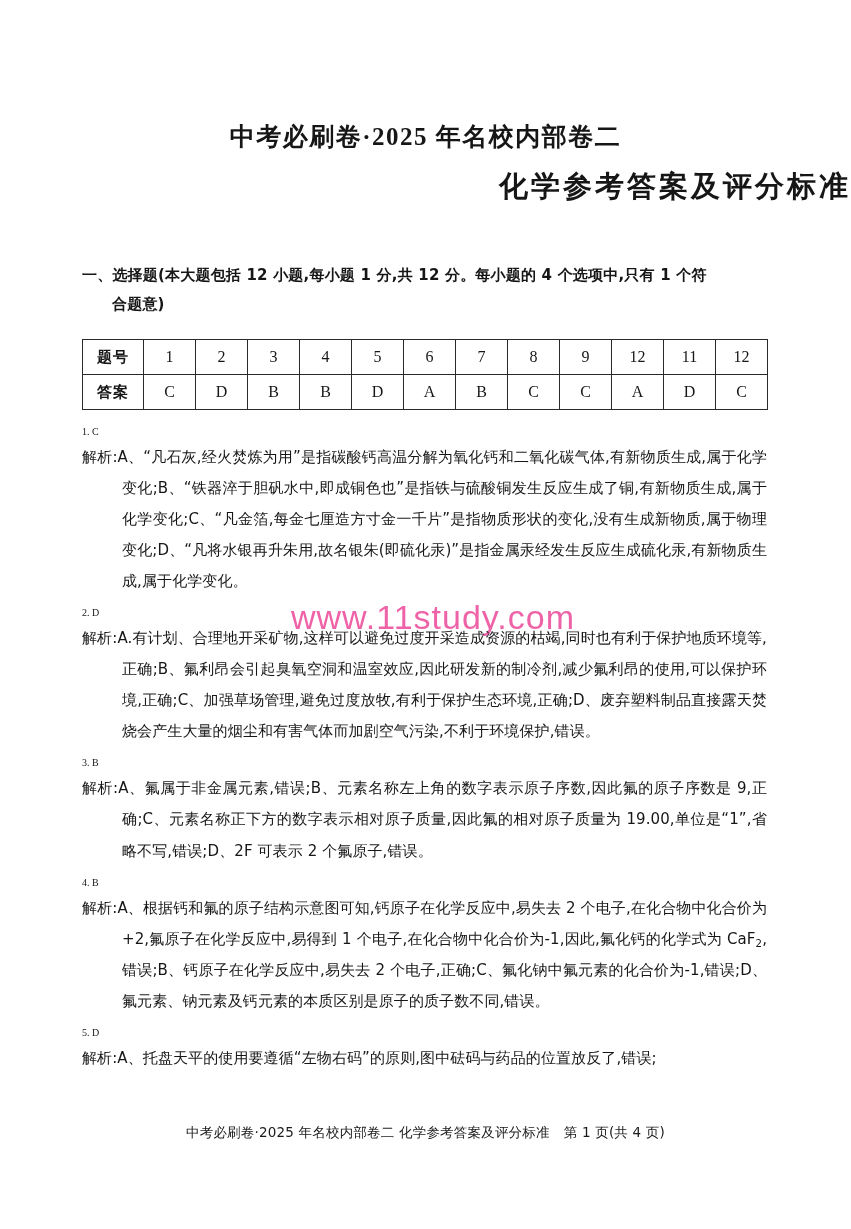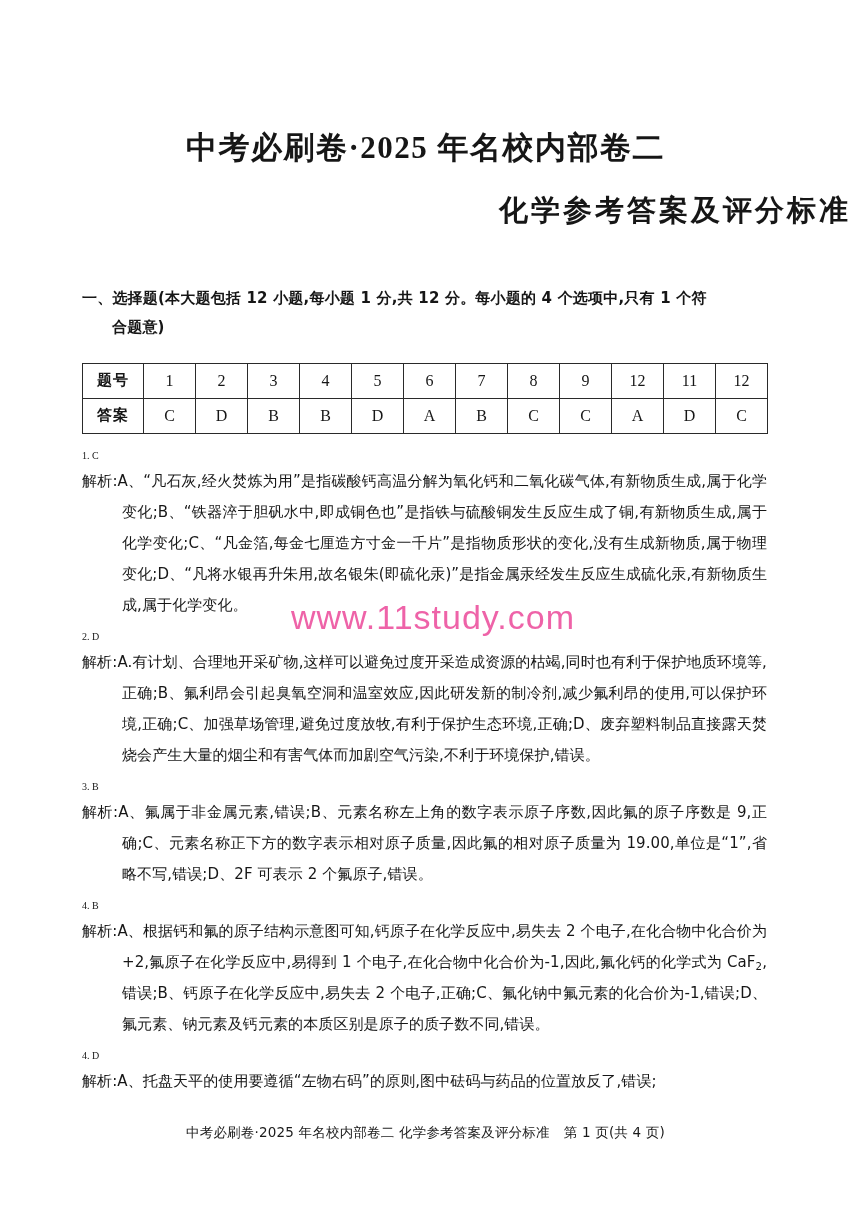--- a/index.html
+++ b/index.html
@@ -40,24 +40,24 @@
   }
 
   .content {
     position: relative;
     z-index: 2;
   }
 
   
   .title-line1 {
     text-align: center;
-    font-size: 31px;
+    font-size: 25px;
     font-weight: 600;
     letter-spacing: 1.5px;
-    margin: 12px;
+    margin: 4px;
     padding-top: 117px;
     line-height: 1.25;
     font-family: "Liberation Serif", "DejaVu Serif", serif;
   }
   .title-line2 {
     text-align: right;
     font-size: 29px;
     font-weight: bold;
     letter-spacing: 3px;
     margin: 0;
@@ -220,21 +220,21 @@
         <div class="qnum">3. B</div>
         <div class="qbody">解析:A、氟属于非金属元素,错误;B、元素名称左上角的数字表示原子序数,因此氟的原子序数是 9,正确;C、元素名称正下方的数字表示相对原子质量,因此氟的相对原子质量为 19.00,单位是“1”,省略不写,错误;D、2F 可表示 2 个氟原子,错误。</div>
       </div>
 
       <div class="qblock">
         <div class="qnum">4. B</div>
         <div class="qbody"><span>解析:A、根据钙和氟的原子结构示意图可知,钙原子在化学反应中,易失去 2 个电子,在化合物中化合价为+2,氟原子在化学反应中,易得到 1 个电子,在化合物中化合价为-1,因此,氟化钙的化学式为 CaF</span><sub>2</sub><span>,错误;B、钙原子在化学反应中,易失去 2 个电子,正确;C、氟化钠中氟元素的化合价为-1,错误;D、氟元素、钠元素及钙元素的本质区别是原子的质子数不同,错误。</span></div>
       </div>
 
       <div class="qblock">
-        <div class="qnum">4. D</div>
+        <div class="qnum">5. D</div>
         <div class="qbody">解析:A、托盘天平的使用要遵循“左物右码”的原则,图中砝码与药品的位置放反了,错误;</div>
       </div>
 
     </div>
   </div>
 
   <div class="footer">
     <span>中考必刷卷·2025 年名校内部卷二 化学参考答案及评分标准</span><span class="gap"></span><span>第 1 页(共 4 页)</span>
   </div>
 

